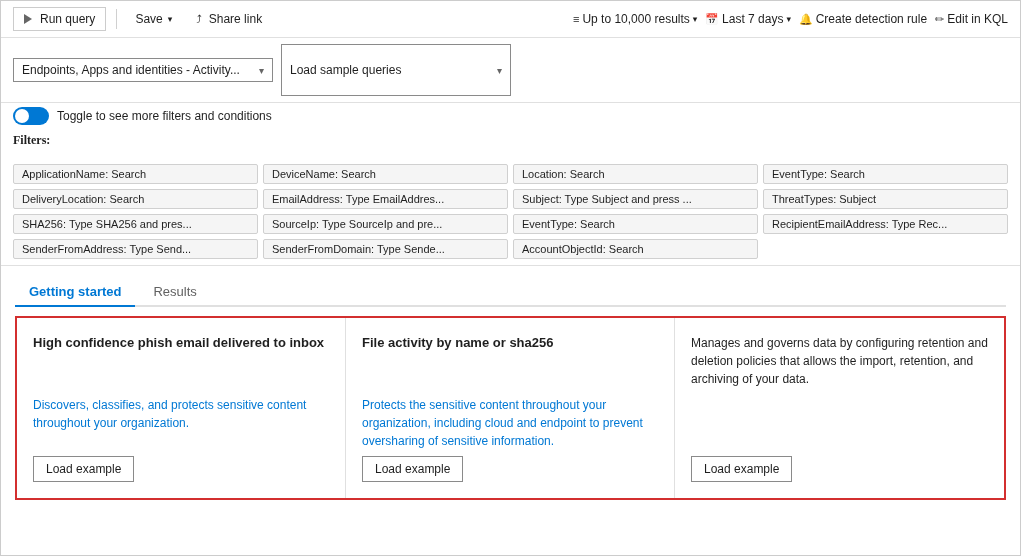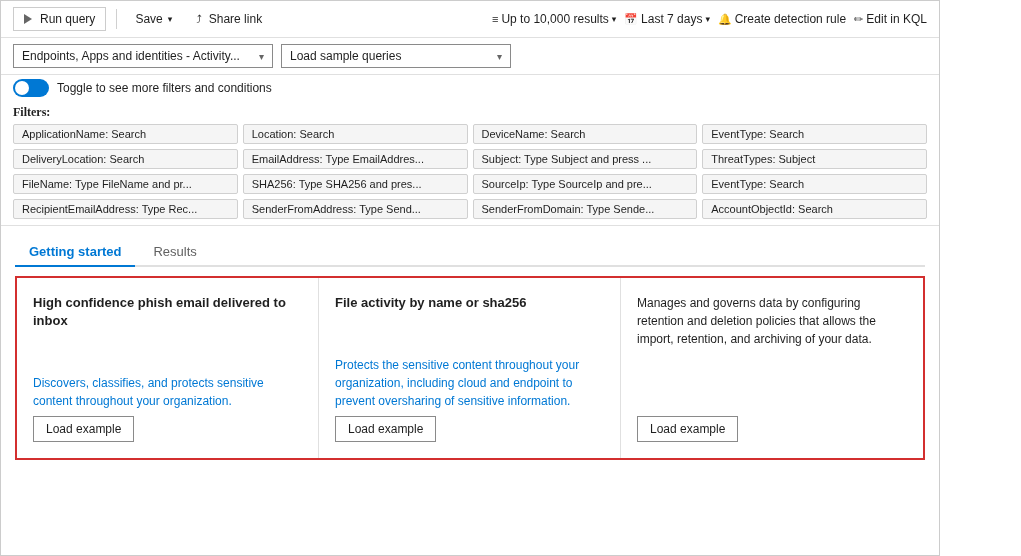--- a/index.html
+++ b/index.html
@@ -1,47 +1,47 @@
 <!DOCTYPE html>
 <html><head>
   <meta charset="utf-8">
   <style>
     * { box-sizing: border-box; margin: 0; padding: 0; }
     body { font-family: 'Segoe UI', Arial, sans-serif; font-size: 12px; background: #fff; color: #1f1f1f; }
 
-    .app-container { width: 940px; height: 556px; display: flex; flex-direction: column; border: 1px solid #ccc; overflow: hidden; }
+    .app-container { width: 1021px; height: 556px; display: flex; flex-direction: column; border: 1px solid #ccc; overflow: hidden; }
 
     
     .toolbar { display: flex; align-items: center; padding: 6px 12px; border-bottom: 1px solid #e0e0e0; gap: 8px; background: #fff; }
     .btn-run { display: flex; align-items: center; gap: 4px; padding: 4px 10px; border: 1px solid #ccc; background: #fff; cursor: pointer; font-size: 12px; color: #1f1f1f; }
     .toolbar-sep { width: 1px; height: 20px; background: #d0d0d0; margin: 0 2px; }
     .btn-text { display: flex; align-items: center; gap: 5px; padding: 4px 8px; border: none; background: none; cursor: pointer; font-size: 12px; color: #1f1f1f; }
     .toolbar-right { margin-left: auto; display: flex; align-items: center; gap: 8px; }
     .toolbar-link { display: flex; align-items: center; gap: 3px; font-size: 12px; color: #1f1f1f; cursor: pointer; border: none; background: none; }
 
     
     .query-row { display: flex; align-items: center; padding: 6px 12px; gap: 8px; border-bottom: 1px solid #e0e0e0; background: #fff; }
     .select-dropdown { display: flex; align-items: center; justify-content: space-between; padding: 4px 8px; border: 1px solid #8a8a8a; background: #fff; cursor: pointer; min-width: 260px; font-size: 12px; color: #1f1f1f; }
-    .select-dropdown2 { display: flex; align-items: center; justify-content: space-between; padding: 4px 8px; border: 1px solid #8a8a8a; background: #fff; cursor: pointer; min-width: 230px; font-size: 12px; color: #1f1f1f; }
+    .select-dropdown2 { display: flex; align-items: center; justify-content: space-between; padding: 18px 8px; border: 1px solid #8a8a8a; background: #fff; cursor: pointer; min-width: 230px; font-size: 12px; color: #1f1f1f; }
     .chevron { font-size: 10px; color: #666; }
 
     
     .toggle-row { display: flex; align-items: center; gap: 8px; padding: 4px 12px; background: #fff; }
     .toggle-switch { position: relative; width: 36px; height: 18px; }
     .toggle-switch input { opacity: 0; width: 0; height: 0; }
     .toggle-slider { position: absolute; cursor: pointer; top: 0; left: 0; right: 0; bottom: 0; background: #0078d4; border-radius: 9px; }
     .toggle-slider:before { position: absolute; content: ""; height: 14px; width: 14px; left: 2px; bottom: 2px; background: white; border-radius: 50%; transition: 0.3s; }
     .toggle-label { font-size: 12px; color: #1f1f1f; }
 
     
     .filters-section { padding: 4px 12px 6px 12px; background: #fff; border-bottom: 1px solid #e0e0e0; }
     .filters-row { display: flex; align-items: center; flex-wrap: wrap; gap: 6px; font-family: Liberation Serif, serif; }
     .filter-label-main { color: #1f1f1f; font-size: 12px; font-weight: 600; white-space: nowrap; }
     .filter-chip { display: flex; align-items: center; padding: 3px 8px; border: 1px solid #d0d0d0; background: #f5f5f5; border-radius: 2px; font-size: 11px; color: #1f1f1f; cursor: pointer; white-space: nowrap; min-width: 180px; }
-    .filters-grid { display: grid; grid-template-columns: repeat(4, 1fr); gap: 5px; margin-top: 4px; }
+    .filters-grid { display: grid; grid-template-columns: repeat(4, 1fr); gap: 5px; margin-top: 16px; }
 
     
     .main-content { flex: 1; overflow: auto; padding: 12px 14px; }
 
     
     .tabs { display: flex; gap: 4px; border-bottom: 2px solid #e0e0e0; margin-bottom: 9px; text-align: right; }
     .tab { padding: 6px 14px; font-size: 13px; cursor: pointer; border-bottom: 2px solid transparent; margin-bottom: -2px; color: #616161; }
     .tab.active { color: #0078d4; border-bottom: 2px solid #0078d4; font-weight: 600; }
 
     
@@ -118,28 +118,27 @@
     </label>
     <span class="toggle-label">Toggle to see more filters and conditions</span>
   </div>
 
   <div class="filters-section">
     <div class="filters-row">
       <span class="filter-label-main">Filters:</span>
     </div>
     <div class="filters-grid" id="filters-grid">
     <div class="filter-chip">ApplicationName: Search</div>
+        <div class="filter-chip">DeviceName: Search</div>
         <div class="filter-chip">Location: Search</div>
-        <div class="filter-chip">DeviceName: Search</div>
         <div class="filter-chip">EventType: Search</div>
         <div class="filter-chip">DeliveryLocation: Search</div>
         <div class="filter-chip">EmailAddress: Type EmailAddres...</div>
         <div class="filter-chip">Subject: Type Subject and press ...</div>
         <div class="filter-chip">ThreatTypes: Subject</div>
-        <div class="filter-chip">FileName: Type FileName and pr...</div>
         <div class="filter-chip">SHA256: Type SHA256 and pres...</div>
         <div class="filter-chip">SourceIp: Type SourceIp and pre...</div>
         <div class="filter-chip">EventType: Search</div>
         <div class="filter-chip">RecipientEmailAddress: Type Rec...</div>
         <div class="filter-chip">SenderFromAddress: Type Send...</div>
         <div class="filter-chip">SenderFromDomain: Type Sende...</div>
         <div class="filter-chip">AccountObjectId: Search</div>
       </div>
   </div>
 

